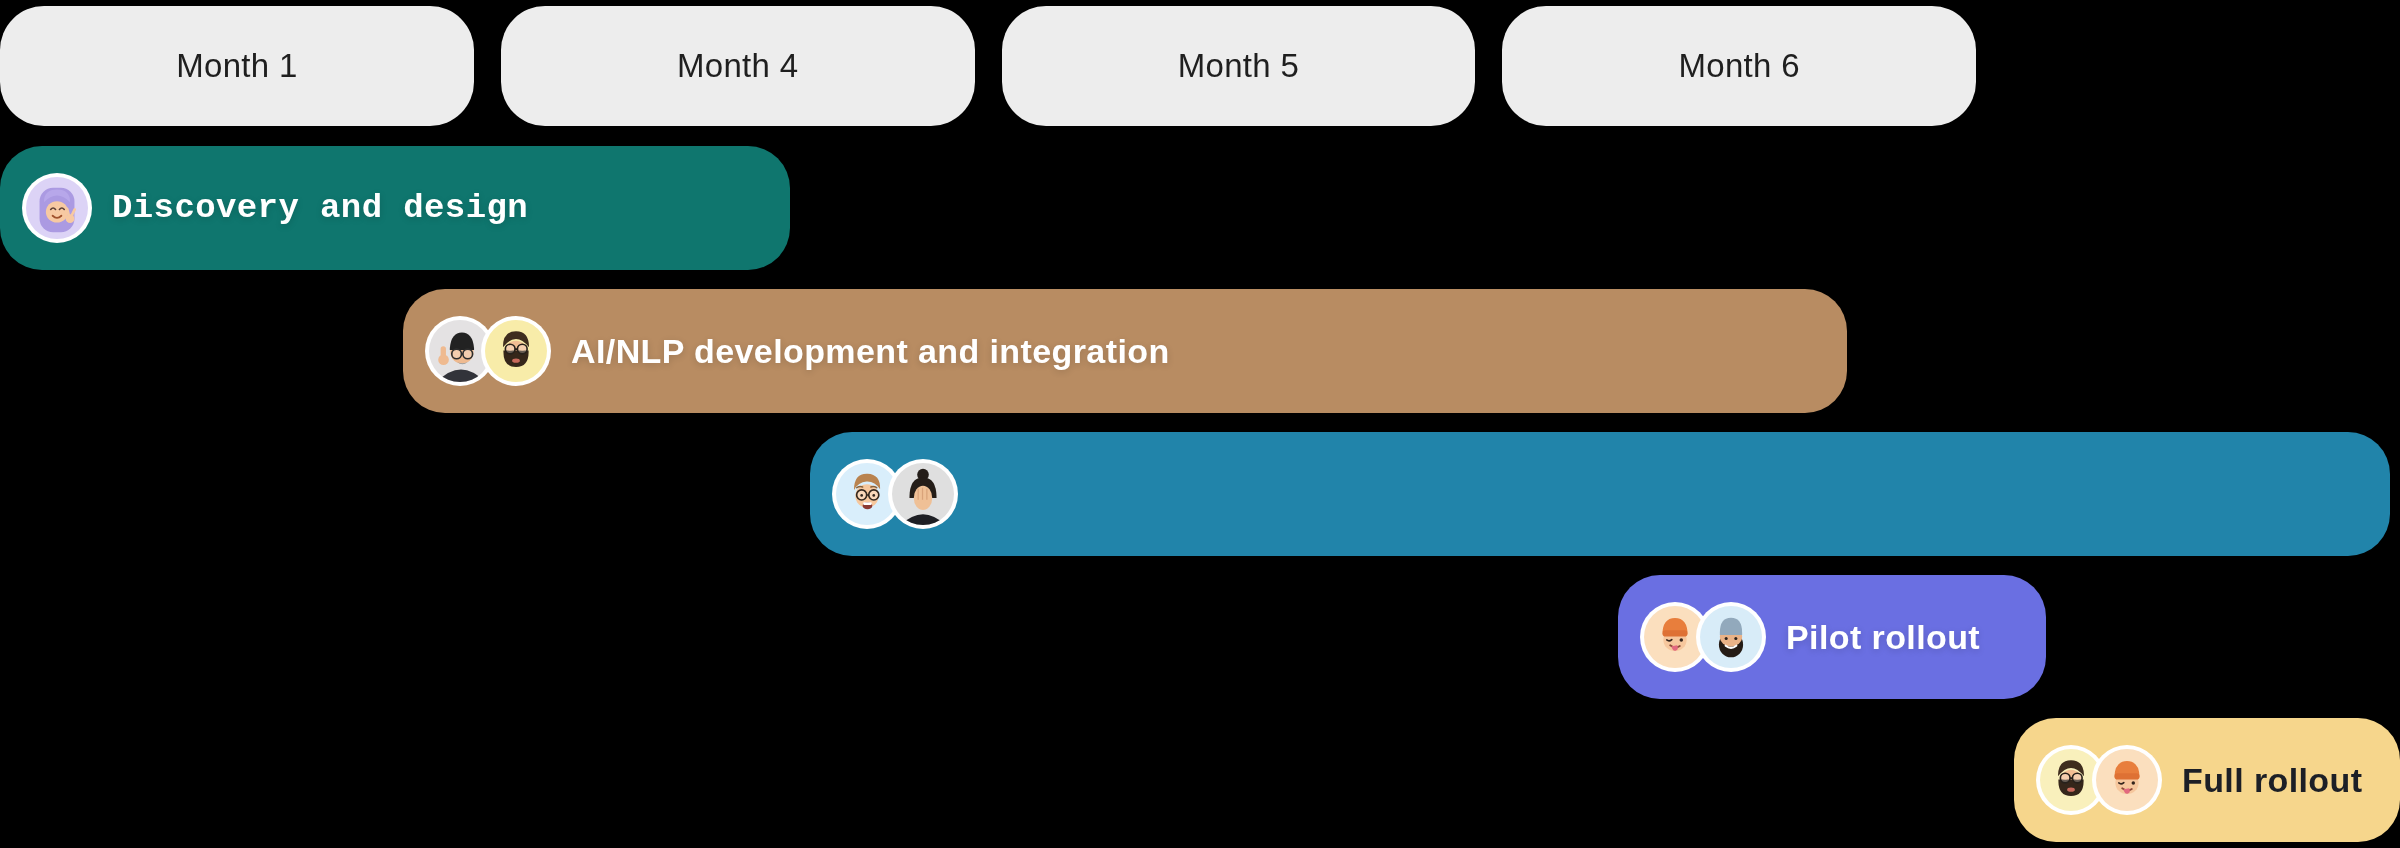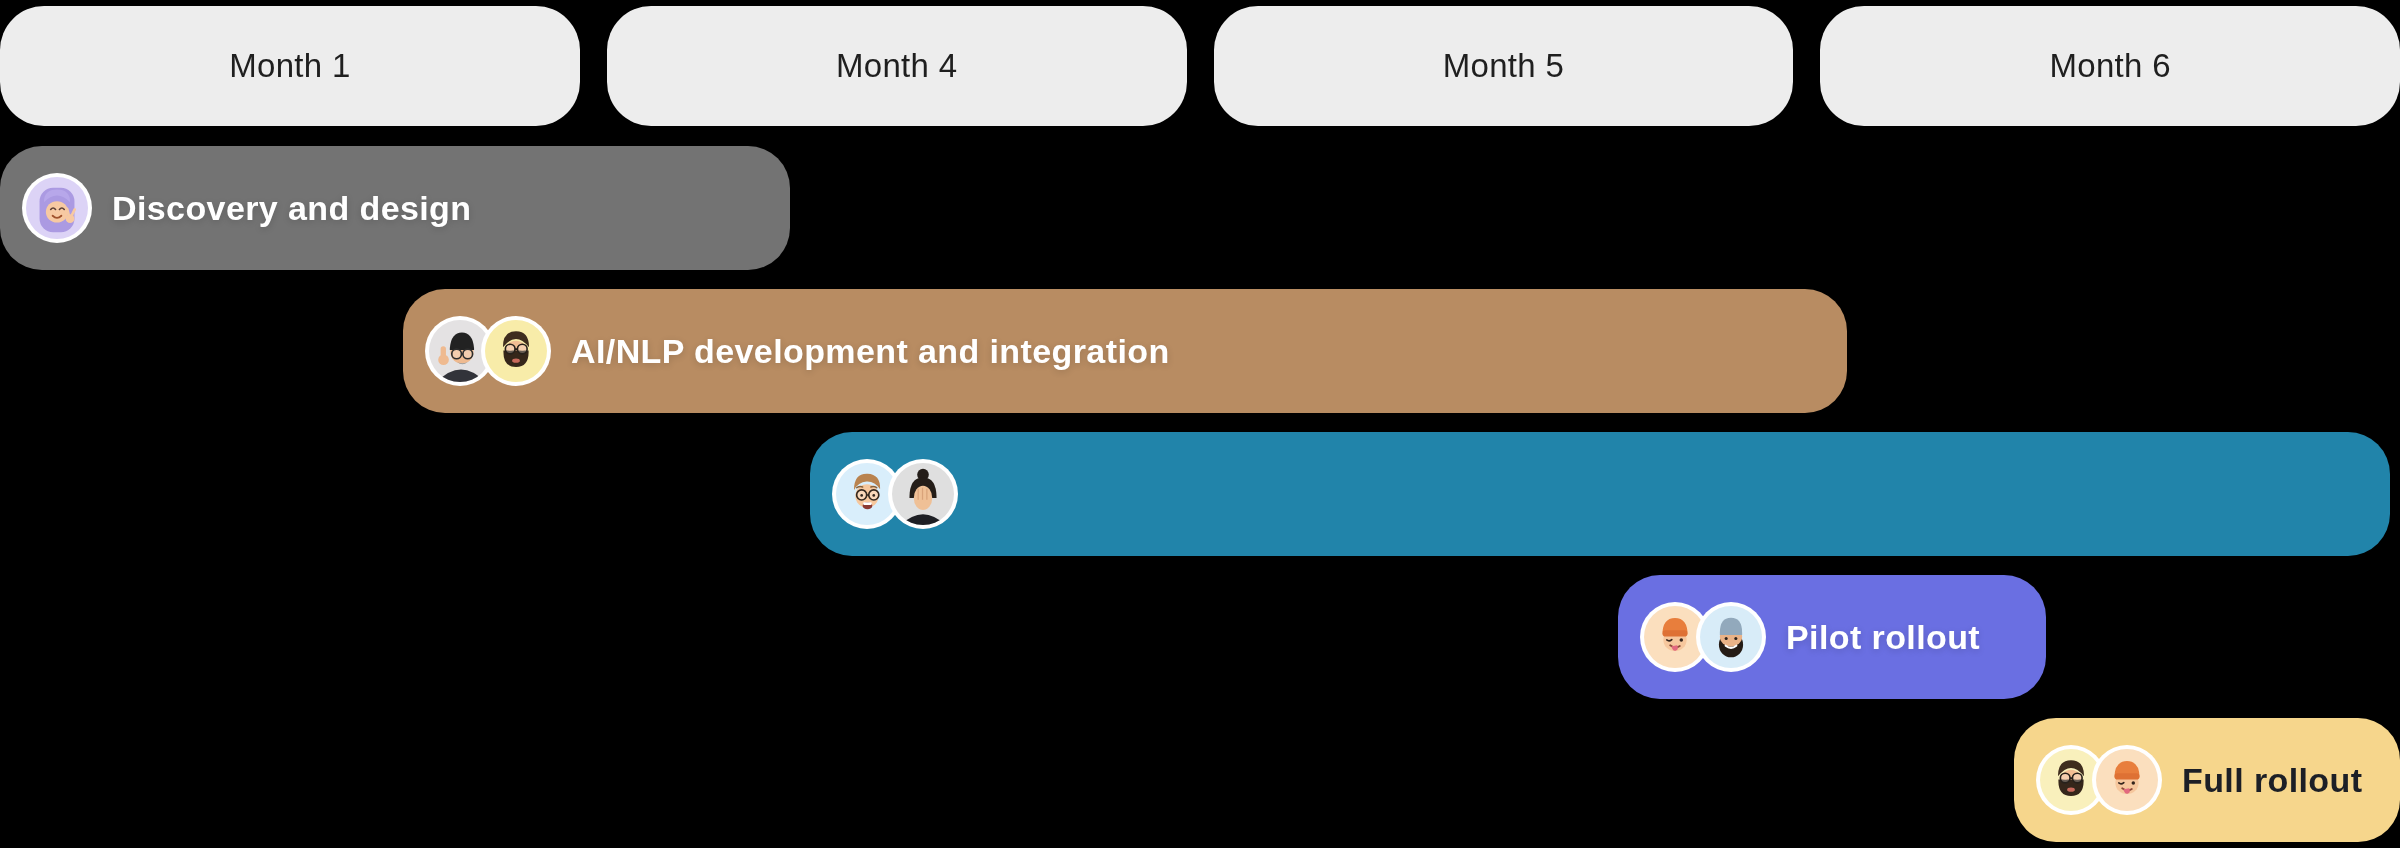--- a/index.html
+++ b/index.html
@@ -4,21 +4,21 @@
 <style>
   html,body{margin:0;padding:0;background:#000;}
   .canvas{
     position:relative;
     width:2400px;height:848px;
     background:#000;
     overflow:hidden;
     font-family:"Liberation Sans", sans-serif;
   }
   .months{
-    position:absolute;left:0;top:6px;width:2400px;
+    position:absolute;left:0;top:6px;width:1976px;
     display:flex;gap:27px;
   }
   .month-pill{
     flex:1;height:120px;
     background:#EDEDED;
     border-radius:44px;
     display:flex;align-items:center;justify-content:center;
     font-size:33px;color:#1F1F1F;letter-spacing:.3px;
   }
   .bar{
@@ -54,21 +54,21 @@
         <span>Month 4</span>
       </div>
       <div class="month-pill">
         <span>Month 5</span>
       </div>
       <div class="month-pill">
         <span>Month 6</span>
       </div>
     </div>
   <div id="bars-layer">
-      <div class="bar" style="left: 0px; top: 146px; width: 790px; background: #737373;">
+      <div class="bar" style="left: 0px; top: 146px; width: 790px; background: #0f766e; font-family: Liberation Mono, monospace;">
         <div class="avatars">
           <div class="avatar" style="background: rgb(220, 211, 246);">
             <svg viewBox="0 0 64 64">
               <rect x="14" y="11" width="36" height="46" rx="14" fill="#AB9AE2"></rect>
               <ellipse cx="32" cy="36" rx="11.5" ry="11" fill="#F7C9A2"></ellipse>
               <path d="M18.5 26 Q18.5 13 32 13 Q45.5 13 45.5 26 Q39 19 32 19 Q25 19 18.5 26 Z" fill="#B7A7EA"></path>
               <path d="M25.5 33.5 q2.5 -3 5 0" stroke="#5D4037" stroke-width="1.7" fill="none" stroke-linecap="round"></path>
               <path d="M34.5 33.5 q2.5 -3 5 0" stroke="#5D4037" stroke-width="1.7" fill="none" stroke-linecap="round"></path>
               <path d="M27.5 40 q4.5 4.5 9 0" stroke="#A0522D" stroke-width="1.9" fill="none" stroke-linecap="round"></path>
               <circle cx="45.5" cy="43" r="4.5" fill="#F7C9A2"></circle>

